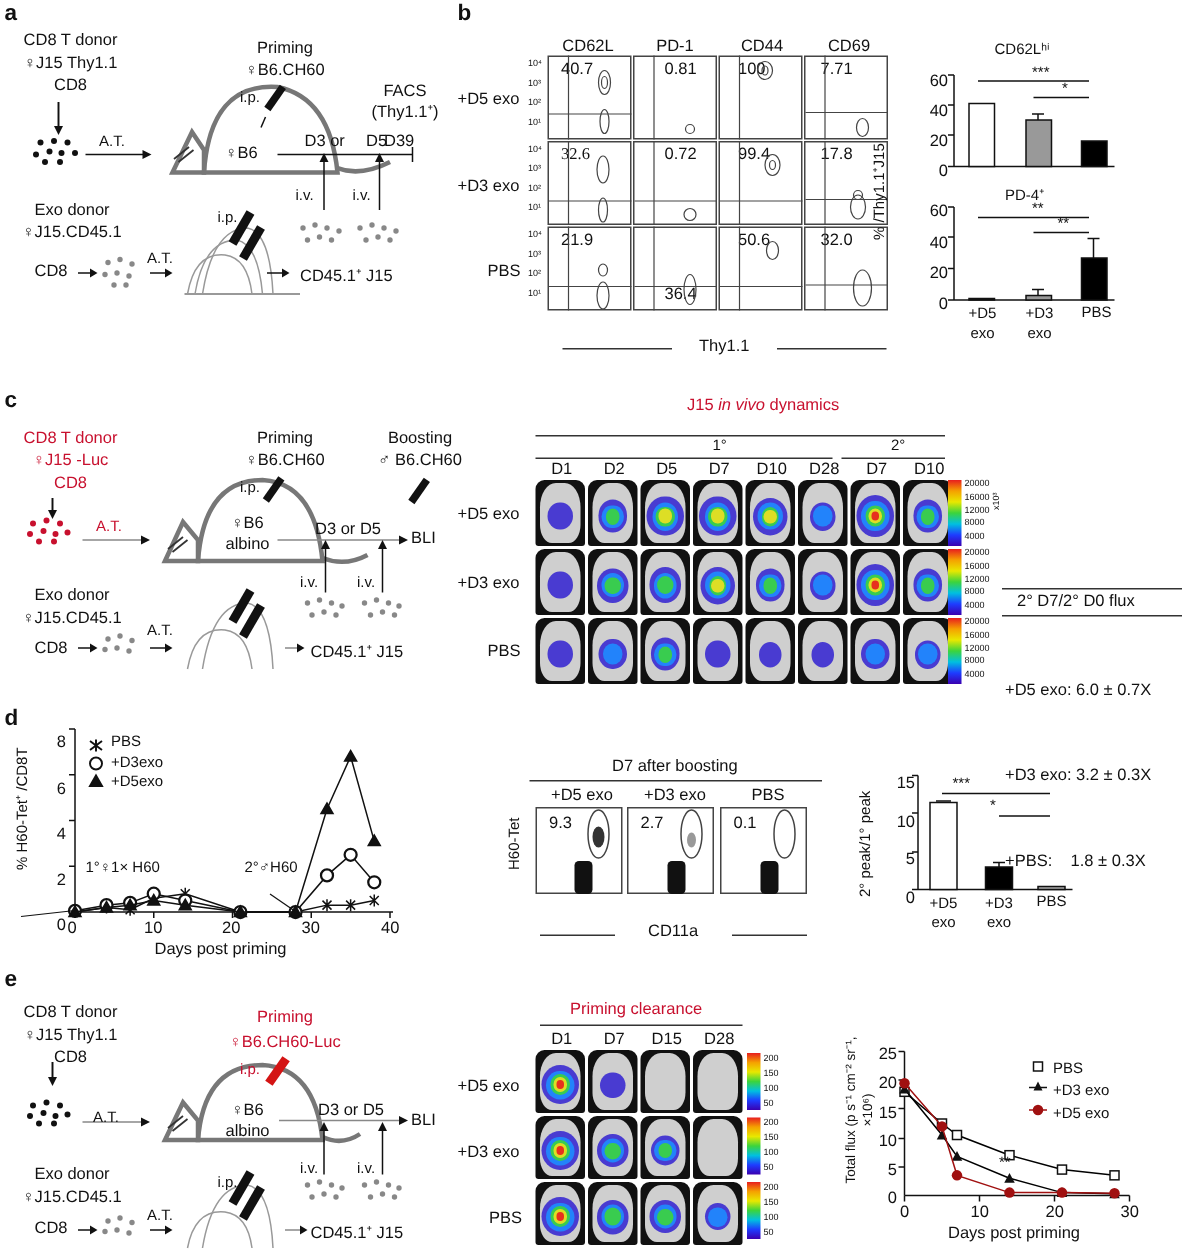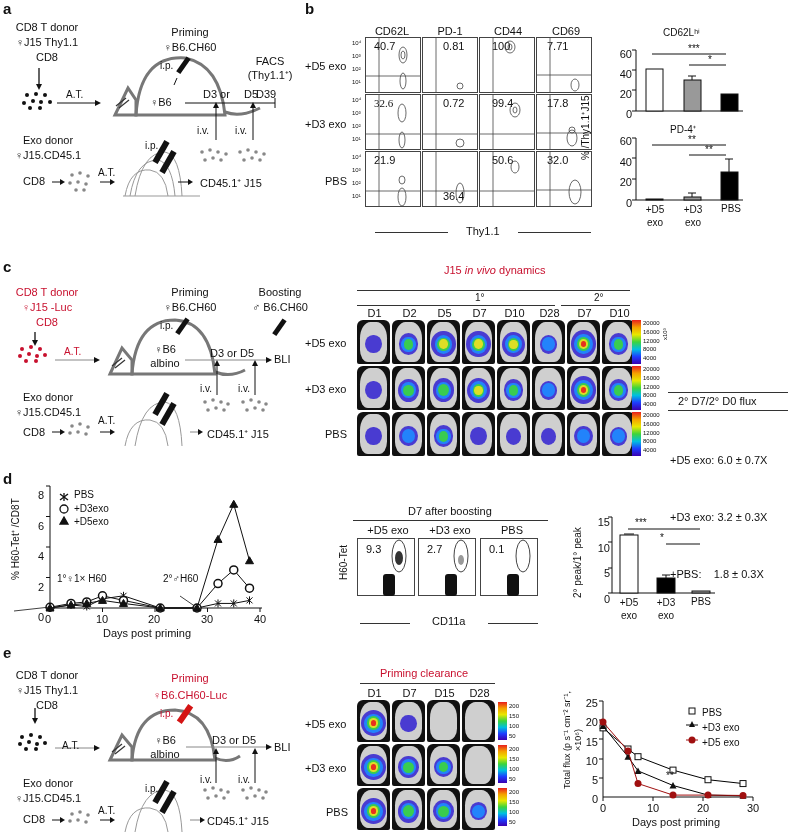--- a/index.html
+++ b/index.html
@@ -400,21 +400,21 @@
   <div class="abs t10" style="left:200px;top:383px;">i.v.</div>
   <div class="abs t10" style="left:238px;top:383px;">i.v.</div>
   <div class="abs t11 center" style="left:8px;top:390px;width:80px;line-height:15px;">
     <div>Exo donor</div>
     <div>♀J15.CD45.1</div>
   </div>
   <div class="abs t11" style="left:23px;top:426px;">CD8</div>
   <div class="abs t10" style="left:98px;top:415px;">A.T.</div>
   <div class="abs t11" style="left:207px;top:426px;">CD45.1⁺ J15</div>
 
-  <div class="abs t11 red" style="left:444px;top:264px;">
+  <div class="abs t11 red" style="left:458px;top:264px;">
     <span>J15 </span><i>in vivo</i><span> dynamics</span>
   </div>
   <div class="line" style="left:357px;top:290px;width:273px;height:1px;"></div>
   <div class="abs t10" style="left:475px;top:292px;">1°</div>
   <div class="abs t10" style="left:594px;top:292px;">2°</div>
   <div class="line" style="left:357px;top:305px;width:198px;height:1px;"></div>
   <div class="line" style="left:561px;top:305px;width:69px;height:1px;"></div>
   <div class="abs t11" style="left:357px;top:307px;width:280px;display:flex;">
     <div style="width:35px;text-align:center">D1</div>
     <div style="width:35px;text-align:center">D2</div>

